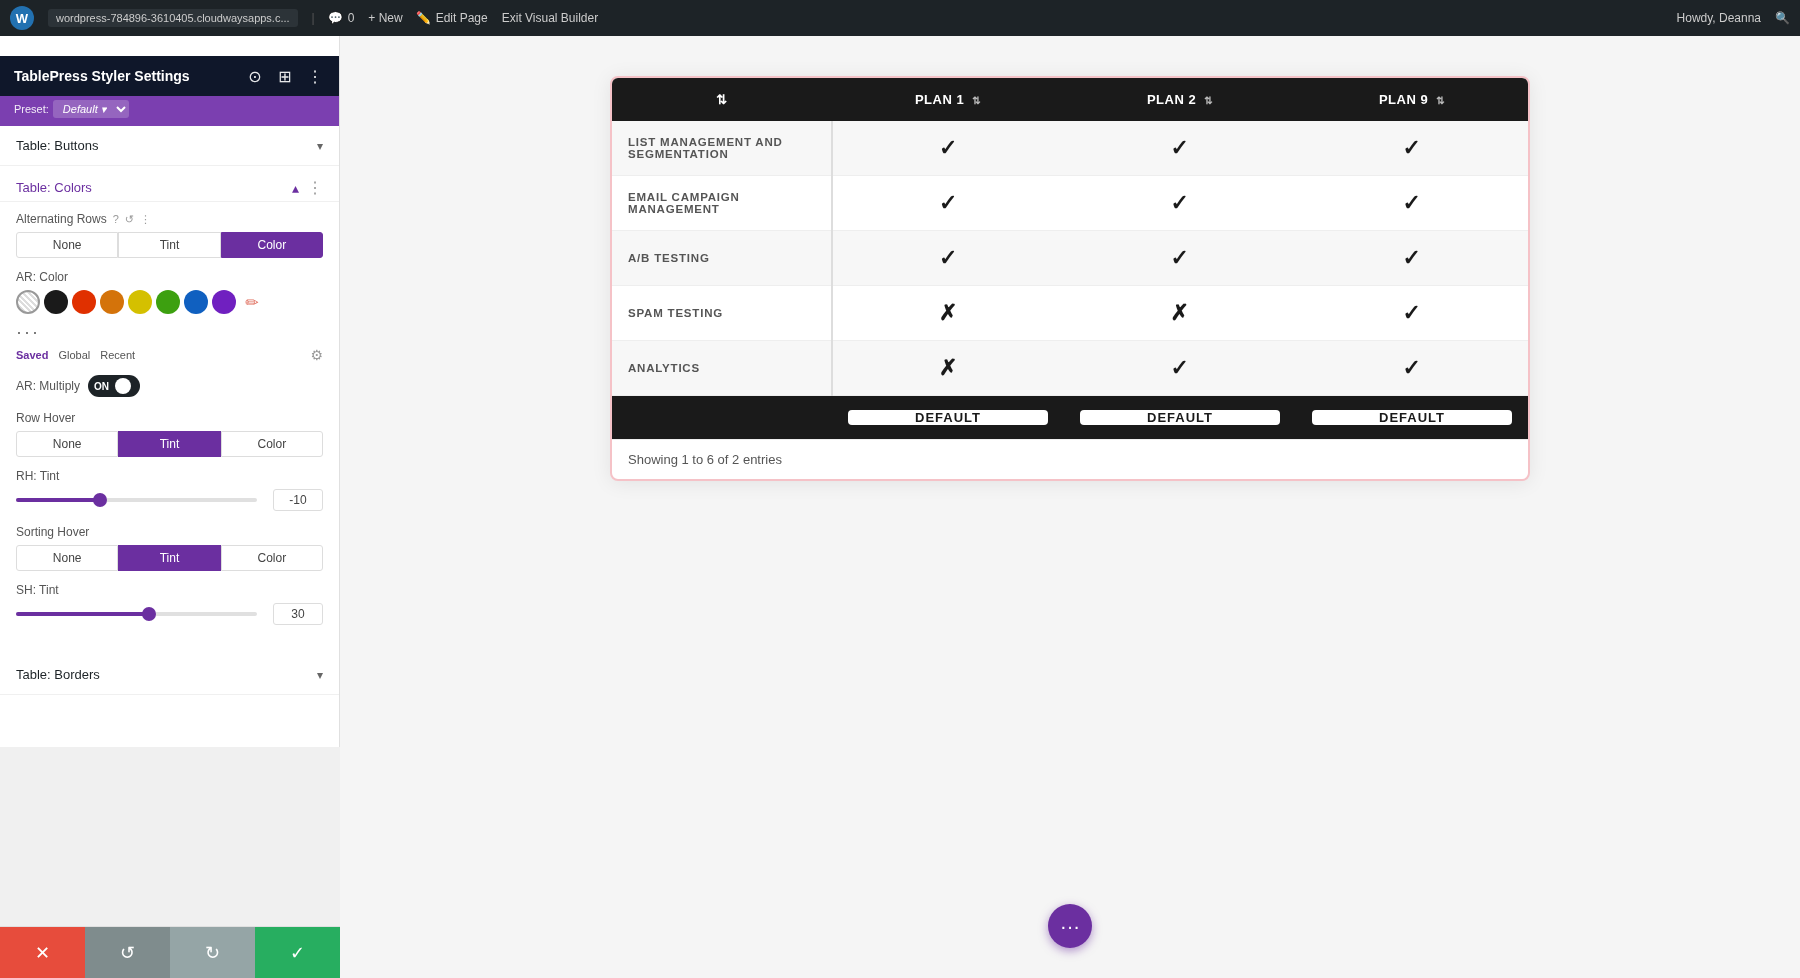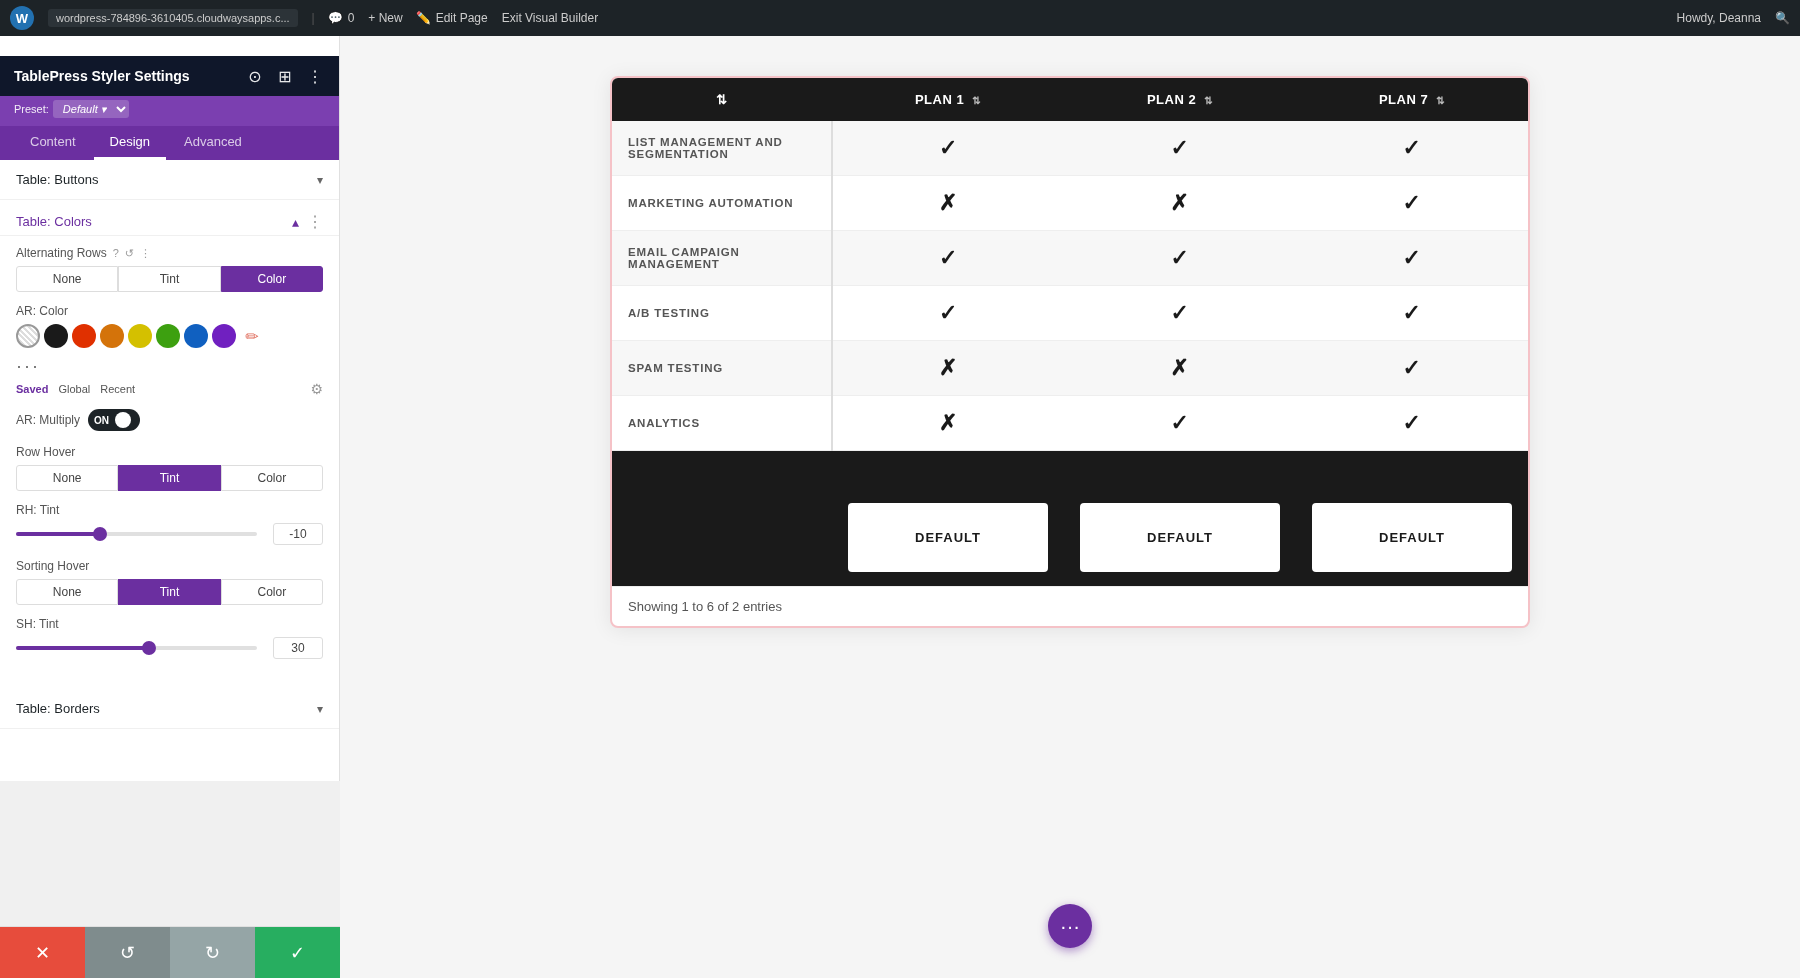--- a/index.html
+++ b/index.html
@@ -290,28 +290,27 @@
     .check { font-size: 22px; color: #1a1a1a; }
     .cross { font-size: 22px; color: #1a1a1a; }
 
     
     .table-footer-row { background: #1a1a1a !important; }
     .table-footer-row td { padding: 16px; }
     .default-btn {
       background: white;
       color: #1a1a1a;
       border: none;
-      padding: 27px 0;
+      padding: 0 0;
       width: 100%;
       font-size: 13px;
       font-weight: 700;
       letter-spacing: 1px;
       cursor: pointer;
       border-radius: 4px;
-      margin-top: 38px;
     }
 
     .table-showing {
       padding: 12px 16px;
       font-size: 13px;
       color: #555;
     }
 
     
     .floating-btn {
@@ -403,25 +402,20 @@
         </div>
       </div>
 
       <div class="sidebar-preset">
         <span>Preset: </span>
         <select class="preset-dropdown">
           <option>Default ▾</option>
         </select>
       </div>
 
-      <div class="sidebar-tabs">
-        <div class="sidebar-tab">Content</div>
-        <div class="sidebar-tab active">Design</div>
-        <div class="sidebar-tab">Advanced</div>
-      </div>
 
       <div class="sidebar-content">
 
         <div class="section-header">
           <div class="section-header-left">
             <span class="section-header-title">Table: Buttons</span>
           </div>
           <span class="section-chevron">▾</span>
         </div>
 
@@ -567,36 +561,30 @@
             </th>
             <th>
               <span>PLAN 1</span>
               <span class="sort-icon">⇅</span>
             </th>
             <th>
               <span>PLAN 2</span>
               <span class="sort-icon">⇅</span>
             </th>
             <th>
-              <span>PLAN 7</span>
+              <span>PLAN 9</span>
               <span class="sort-icon">⇅</span>
             </th>
           </tr>
         </thead>
         <tbody>
           <tr>
             <td class="feature-col">LIST MANAGEMENT AND SEGMENTATION</td>
             <td><span class="check">✓</span></td>
             <td><span class="check">✓</span></td>
-            <td><span class="check">✓</span></td>
-          </tr>
-          <tr>
-            <td class="feature-col">MARKETING AUTOMATION</td>
-            <td><span class="cross">✗</span></td>
-            <td><span class="cross">✗</span></td>
             <td><span class="check">✓</span></td>
           </tr>
           <tr>
             <td class="feature-col">EMAIL CAMPAIGN MANAGEMENT</td>
             <td><span class="check">✓</span></td>
             <td><span class="check">✓</span></td>
             <td><span class="check">✓</span></td>
           </tr>
           <tr>
             <td class="feature-col">A/B TESTING</td>

